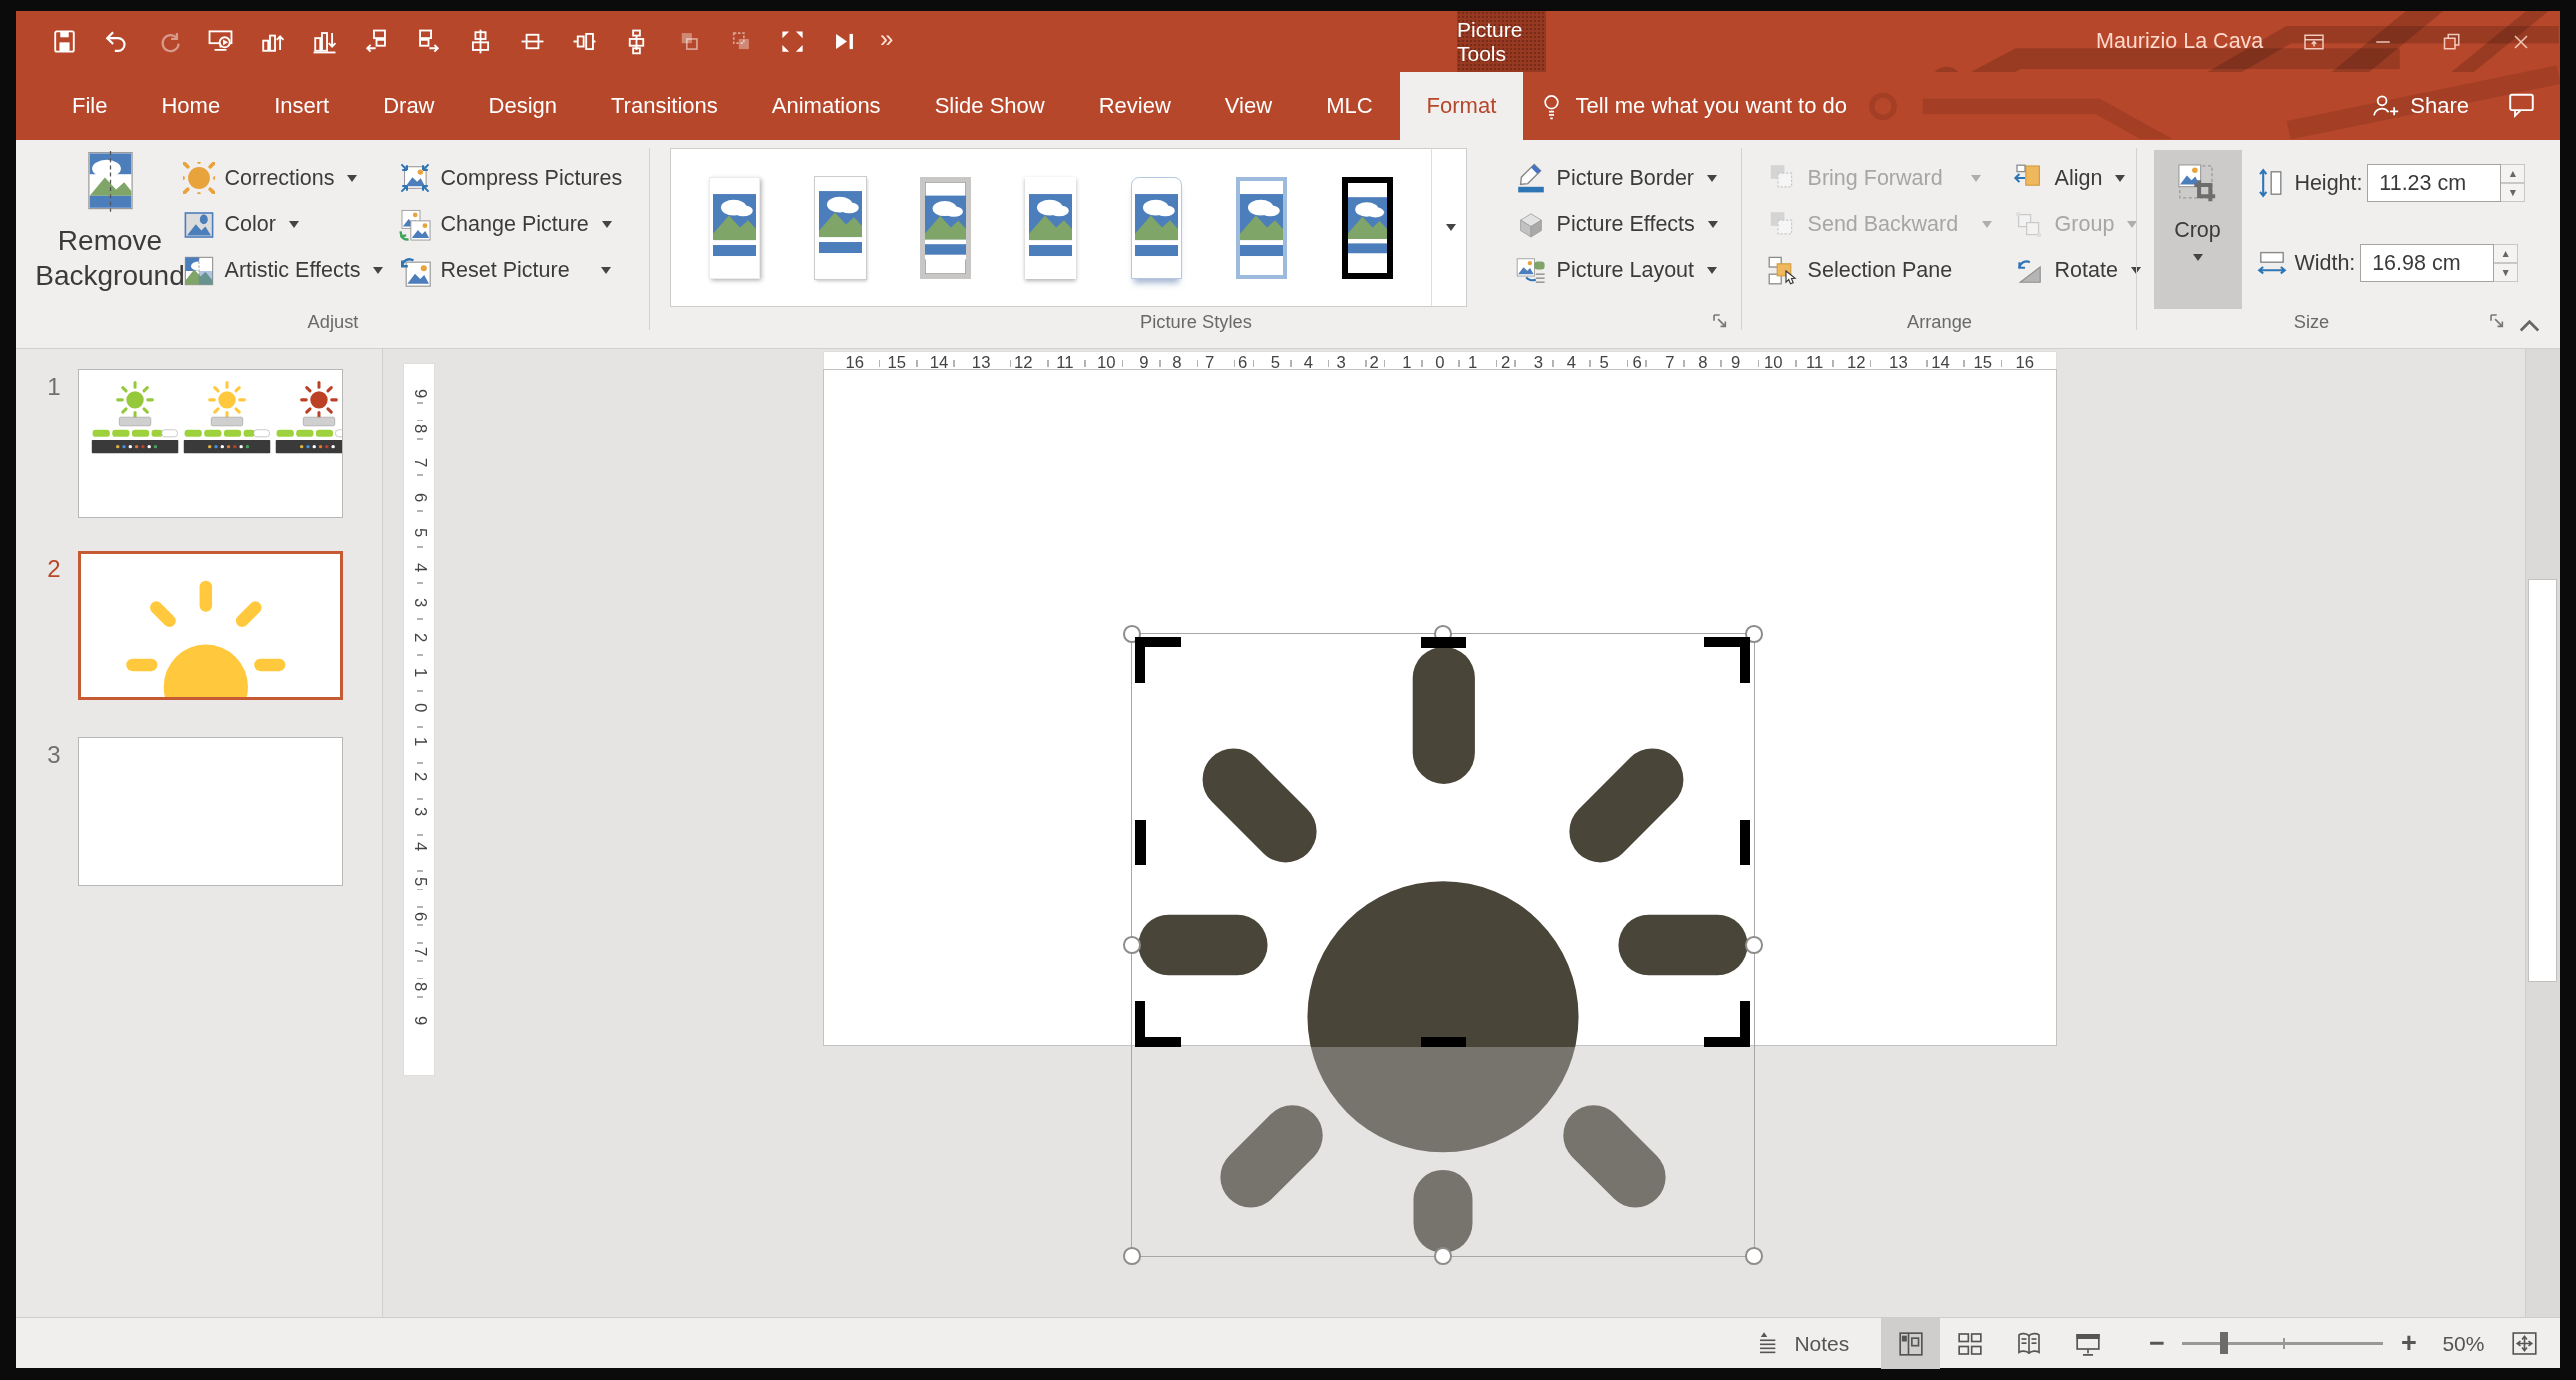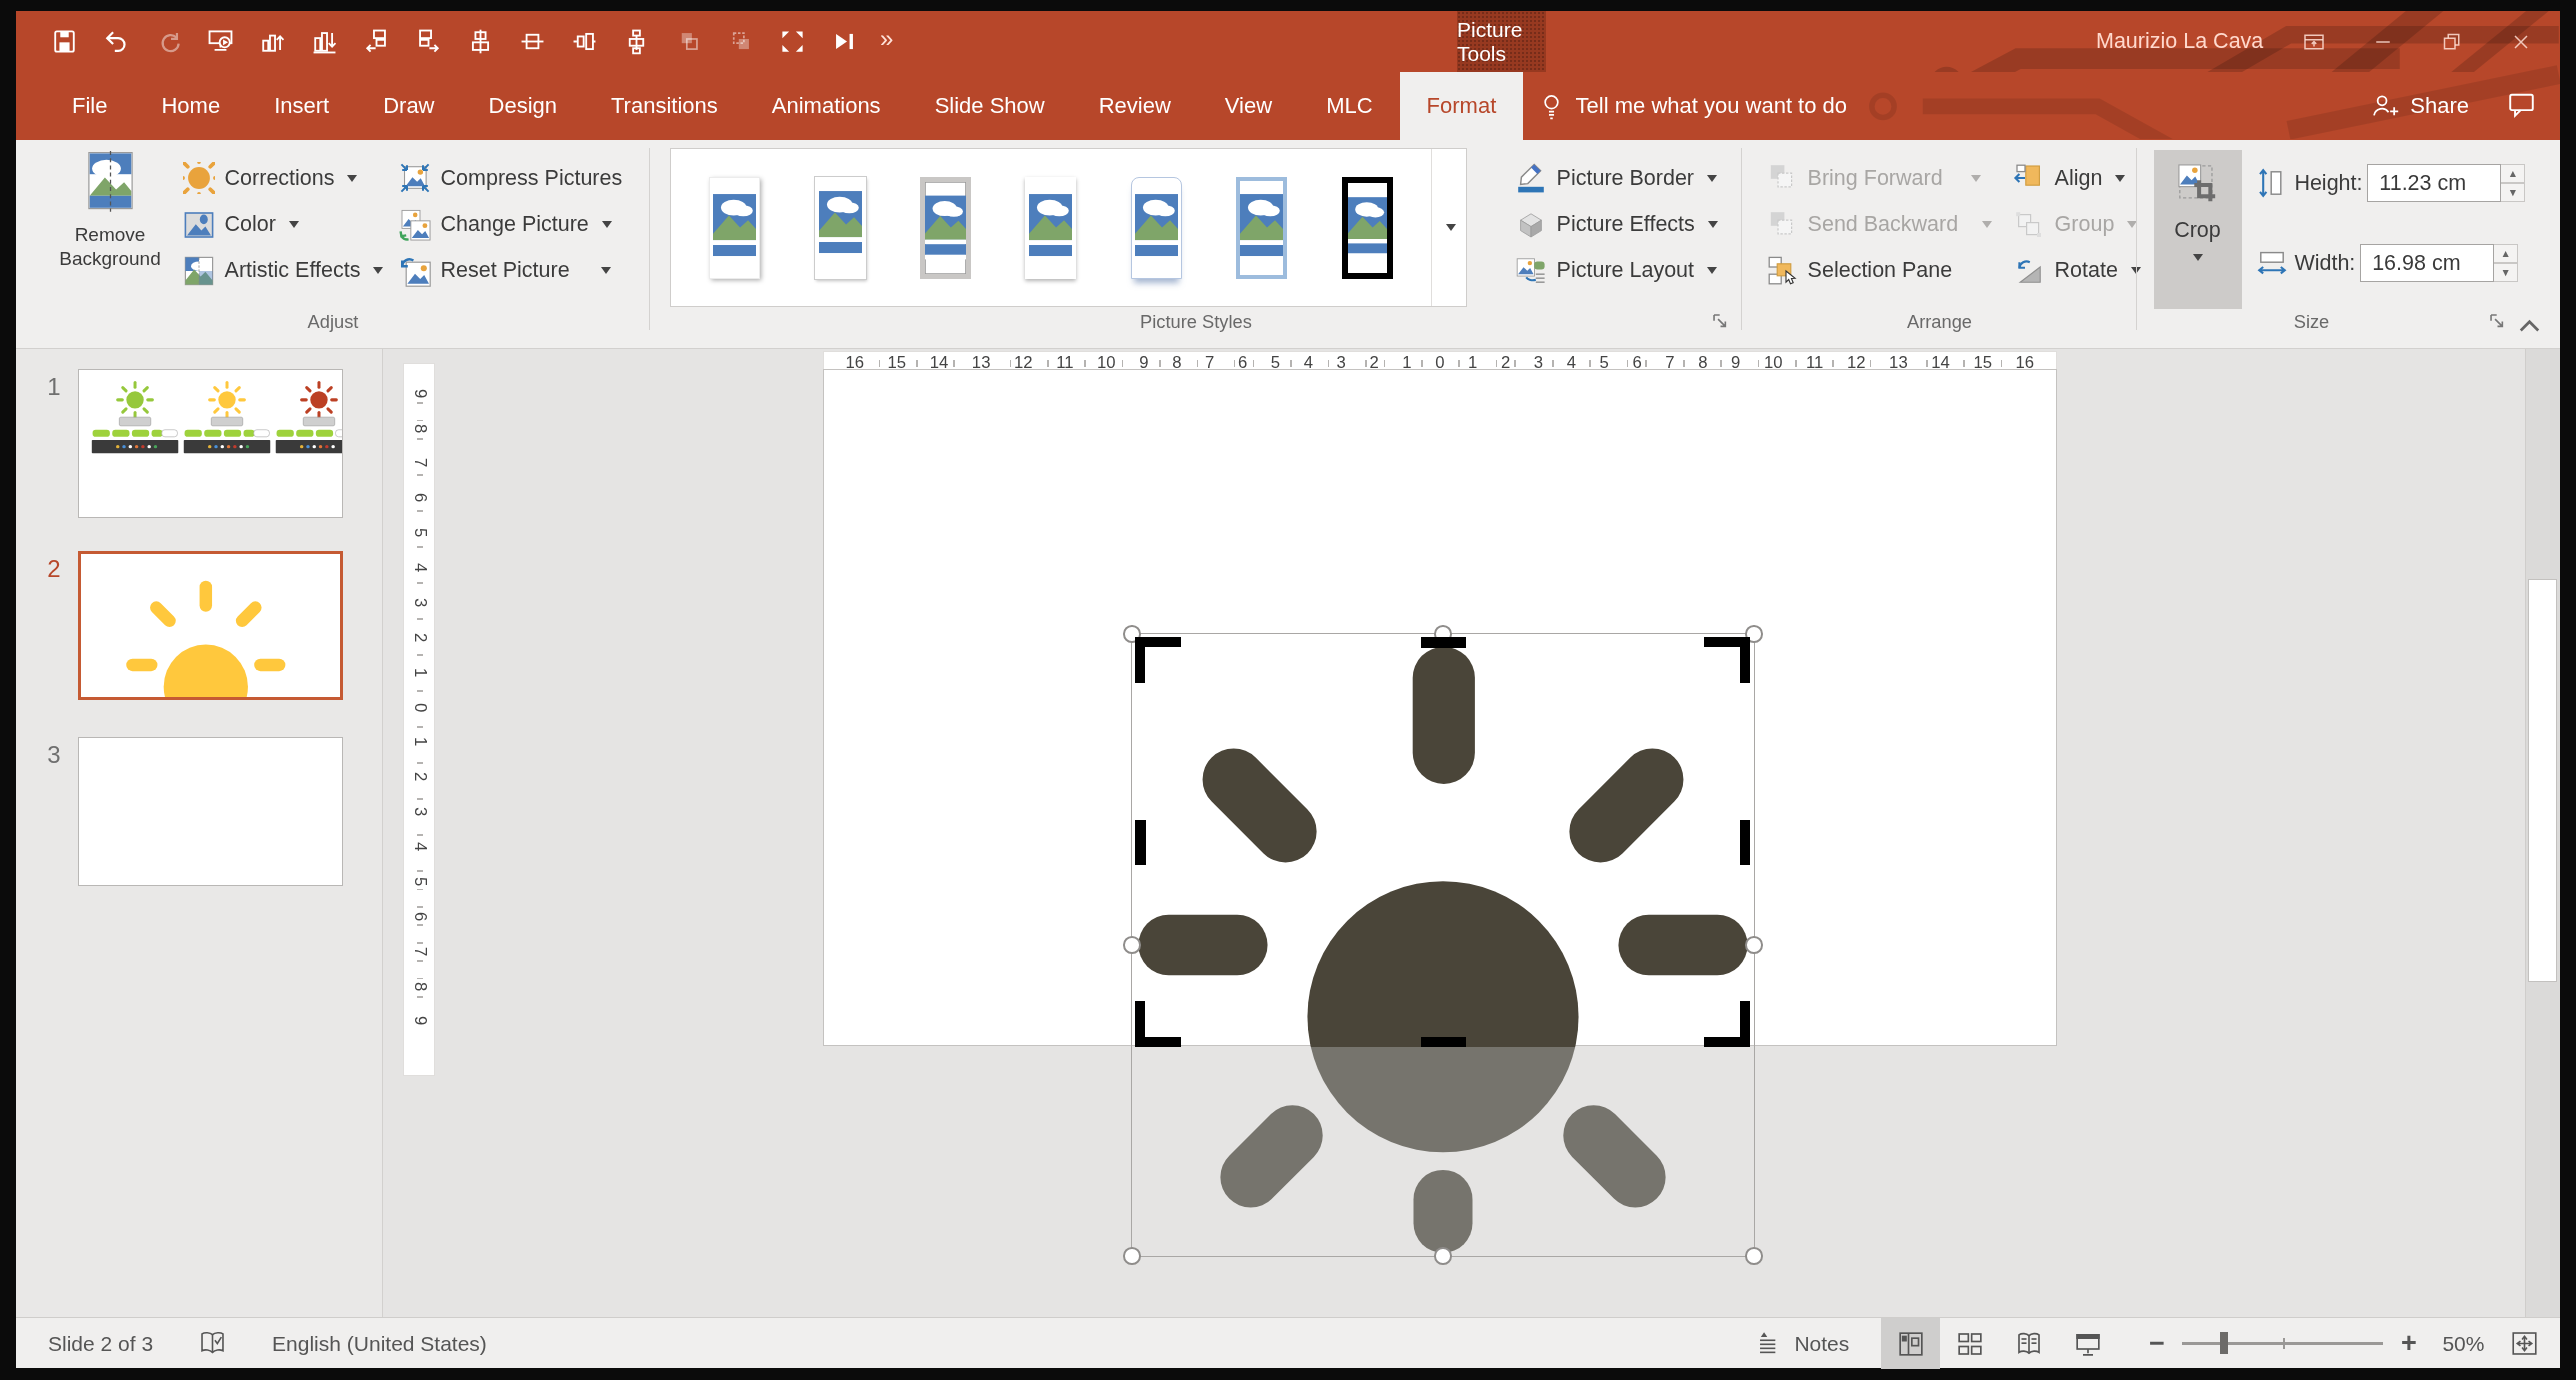--- a/index.html
+++ b/index.html
@@ -44,21 +44,21 @@
   .rgroup { position:absolute; top:0; height:198px; }
   .rgroup .gdiv { position:absolute; right:0; top:8px; height:182px; width:0.8px; background:#d4d2d0; }
   .glabel { position:absolute; bottom:4.8px; left:0; right:0; text-align:center; color:#696969; font-size:18.3px; }
   .smallbtn { position:absolute; height:41px; display:flex; align-items:center; gap:9.6px; color:#3b3b3b; font-size:21.5px; white-space:nowrap; }
   .smallbtn .ric { width:32px; height:32px; flex:0 0 32px; }
   .smallbtn .ric svg { width:32px; height:32px; }
   .caret { width:0; height:0; border-left:5.6px solid transparent; border-right:5.6px solid transparent; border-top:7.2px solid #444; margin-left:3.2px; }
   .caret.dim { border-top-color:#b0aeac; }
   .dimtxt { color:#a8a6a4; }
   .row1 { top:17.5px; } .row2 { top:64px; } .row3 { top:110px; }
-  #btn-removebg { position:absolute; left:24px; top:11px; width:140px; height:156px; display:flex; flex-direction:column; align-items:center; color:#3b3b3b; font-size:19px; text-align:center; line-height:1.25; }
+  #btn-removebg { position:absolute; left:24px; top:11px; width:140px; height:156px; display:flex; flex-direction:column; align-items:center; color:#3b3b3b; font-size:28px; text-align:center; line-height:1.25; }
   #btn-removebg svg { width:53px; height:64px; margin-bottom:8px; }
 
   #gallery { position:absolute; left:20px; top:8px; width:797px; height:159px; background:#fff; border:0.8px solid #cfcdcb; display:flex; }
   #gallery-thumbs { flex:1; display:flex; align-items:center; justify-content:space-around; padding:0 11px; }
   .ps-thumb { width:51px; height:102px; background:#fff; display:flex; align-items:center; justify-content:center; }
   .ps-thumb svg { width:43px; height:67px; display:block; }
   .v1 { border:1.6px solid #ececec; box-shadow:1.6px 2.4px 4.8px rgba(0,0,0,.35); }
   .v2 { border:2.4px solid #fff; outline:0.8px solid #ccc; border-bottom-width:9.6px; box-shadow:0.8px 1.6px 3.2px rgba(0,0,0,.25); }
   .v3 { border:5.6px solid #c9c7c5; box-shadow:inset 0 0 0 0.8px #9a9a9a; }
   .v4 { border:none; box-shadow:0 1.6px 4px rgba(0,0,0,.3); }
@@ -848,31 +848,20 @@
         <div class="cmark cm-r"></div>
       </div>
 
       <div id="vscroll">
         <div class="vthumb"></div>
       </div>
     </div>
   </div>
 
   <div id="statusbar">
-    <div class="sleft">
-      <span>Slide 2 of 3</span>
-      <span class="sicon">
-        <svg viewBox="0 0 36 36" fill="none" stroke="#555" stroke-width="2">
-              <path d="M18 7 C15 4 8 4 5 6 V27 C9 25 15 26 18 29 C21 26 27 25 31 27 V6 C28 4 21 4 18 7 Z"></path>
-              <path d="M18 7 V29"></path>
-              <path d="M21 14 l3 4 5 -8"></path>
-            </svg>
-      </span>
-      <span>English (United States)</span>
-    </div>
     <div class="sright">
       <span id="notes-btn">
         <span class="sicon">
               <svg viewBox="0 0 36 36">
                 <path d="M10 4 L14 10 H6 Z" fill="#555"></path>
                 <g stroke="#555" stroke-width="2">
                   <line x1="5" y1="14" x2="24" y2="14"></line>
                   <line x1="5" y1="19" x2="24" y2="19"></line>
                   <line x1="5" y1="24" x2="24" y2="24"></line>
                   <line x1="5" y1="29" x2="24" y2="29"></line>

